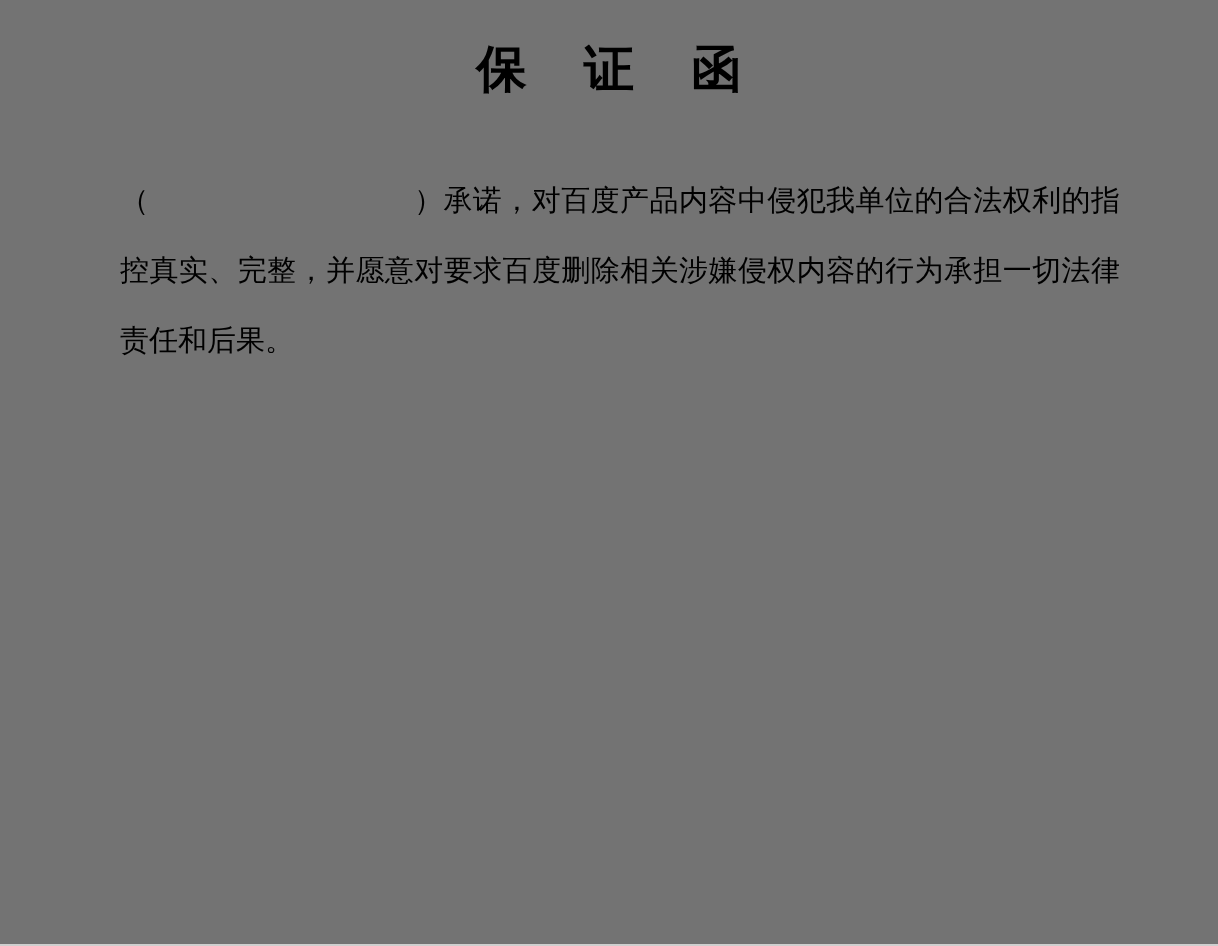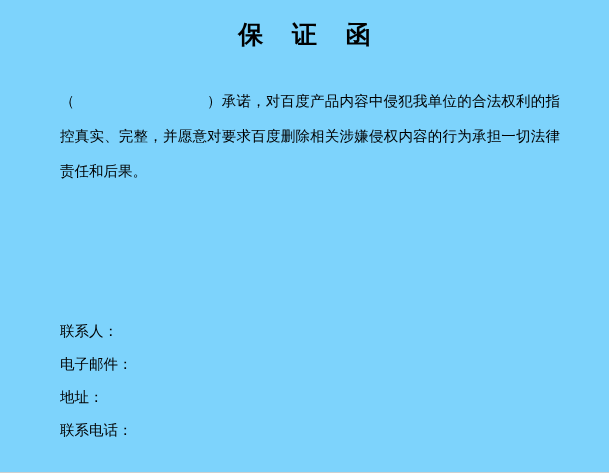--- a/index.html
+++ b/index.html
@@ -12,21 +12,21 @@
     height: 473px;
     font-family: "DejaVu Sans", "Liberation Sans", sans-serif;
     color: #000000;
     overflow: hidden;
   }
   .page {
     position: relative;
     width: 609px;
     height: 473px;
     box-sizing: border-box;
-    background: #7dd3fc;
+    background: #737373;
   }
   .doc-title {
     position: absolute;
     left: 0;
     top: 18px;
     width: 609px;
     text-align: center;
     font-size: 25px;
     font-weight: bold;
     letter-spacing: 10px;
@@ -85,22 +85,16 @@
 
 <div class="page">
 
   <div class="doc-title">保 证 函</div>
 
   <div class="body-text">
     <span>（</span><span class="blank-inline"></span><span>）</span><span>承诺，对百度产品内容中侵犯我单位的合法权利的指控真实、完整，并愿意对要求百度删除相关涉嫌侵权内容的行为承担一切法律责任和后果。</span>
   </div>
 
 
-  <div class="contact-block">
-    <span class="contact-line">联系人：</span>
-    <span class="contact-line">电子邮件：</span>
-    <span class="contact-line">地址：</span>
-    <span class="contact-line">联系电话：</span>
-  </div>
 
   <div class="bottom-rule"></div>
 
 </div>
 
 </body></html>

